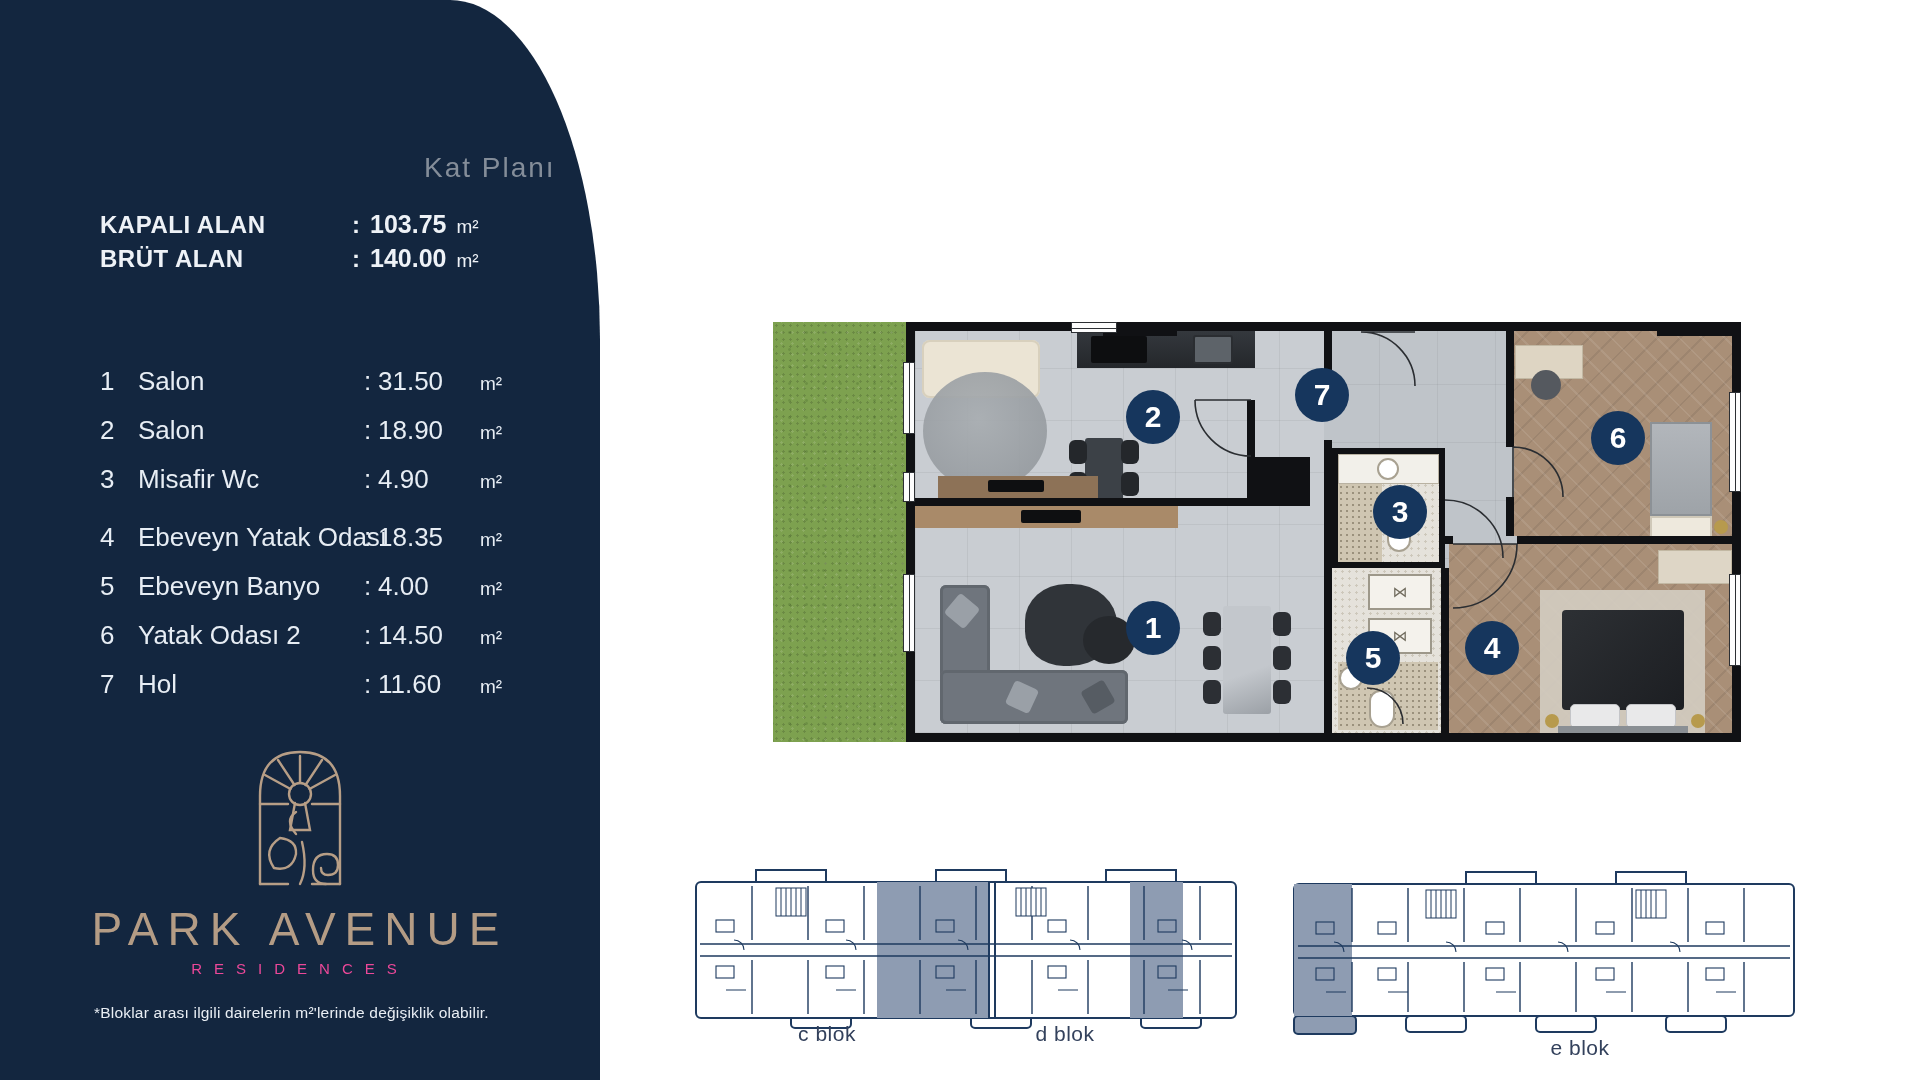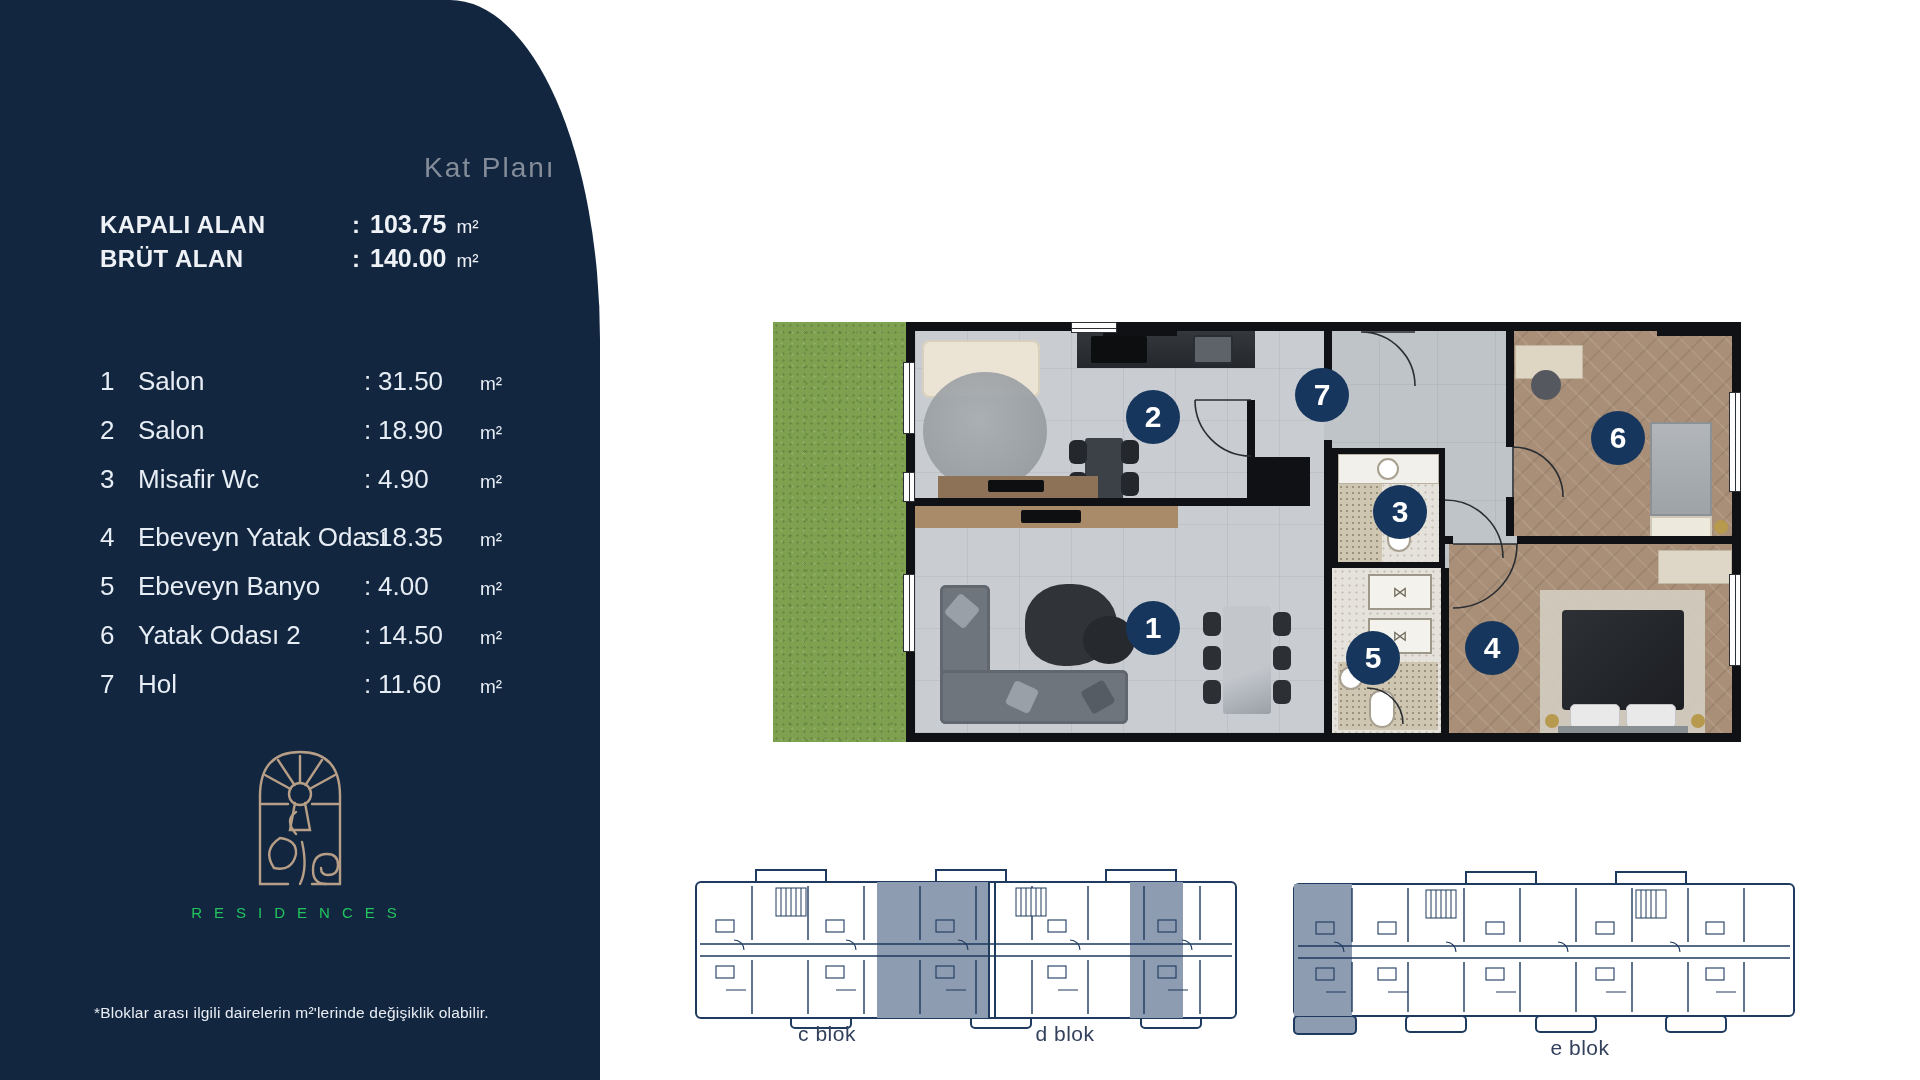--- a/index.html
+++ b/index.html
@@ -34,21 +34,21 @@
   .room-row{display:flex;align-items:baseline;height:49px;color:#e7edf4;font-size:26px}
   .room-row.gap{margin-top:9px}
   .r-num{width:26px}
   .r-name{width:226px;margin-left:12px;white-space:nowrap}
   .r-colon{width:14px}
   .r-area{width:92px;text-align:left}
   .r-unit{font-size:19px;margin-left:10px}
   .logo-wrap{position:absolute;left:0;top:742px;width:600px;text-align:center}
   .logo-mark{display:block;margin:0 auto}
   .logo-word{margin-top:14px;font-size:46px;letter-spacing:9px;color:var(--tan);font-weight:400}
-  .logo-sub{margin-top:16px;font-size:15px;letter-spacing:12px;color:#22c55e}
+  .logo-sub{margin-top:4px;font-size:15px;letter-spacing:12px;color:#ec4899}
   .footnote{position:absolute;left:94px;top:1004px;font-size:15.5px;color:#e9eef4;letter-spacing:.2px}
 
   
   .plan{position:absolute;left:773px;top:322px;width:968px;height:420px}
   .grass{position:absolute;left:0;top:0;width:133px;height:420px;background:#7da14f;
     background-image:radial-gradient(rgba(0,0,0,.14) 1px,transparent 1.4px),
                      radial-gradient(rgba(255,255,255,.12) 1px,transparent 1.4px),
                      radial-gradient(rgba(40,70,20,.18) 1.2px,transparent 1.6px);
     background-size:7px 7px,11px 11px,17px 17px;background-position:0 0,3px 5px,8px 2px}
   .apt{position:absolute;left:133px;top:0;width:835px;height:420px;border:9px solid var(--wall);
@@ -158,20 +158,21 @@
         <path d="M10,142 H38 M62,142 H90"></path>
         <circle cx="50" cy="52" r="11"></circle>
         <path d="M45,61 L40,88 H60 L55,61"></path>
         <path d="M50,41 L50,14 M44.5,43 L28,18 M55.5,43 L72,18 M40.5,47 L15,33 M59.5,47 L85,33"></path>
         <path d="M10,62 H38 M62,62 H90"></path>
         <path d="M30,96 Q12,108 24,126 Q42,130 46,112 Q47,98 30,96 Z"></path>
         <path d="M46,92 Q34,78 46,70"></path>
         <path d="M52,100 Q58,126 50,142"></path>
         <path d="M76,142 Q63,142 63,128 Q63,112 77,112 Q88,112 88,123 Q88,133 78,133 Q71,133 71,126"></path>
       </svg>
+      <div class="logo-word">PARK AVENUE</div>
       <div class="logo-sub">RESIDENCES</div>
     </div>
 
     <div class="footnote">*Bloklar arası ilgili dairelerin m²'lerinde değişiklik olabilir.</div>
   </div>
 
   <div class="plan">
     <div class="grass"></div>
     <div class="apt"></div>
 

